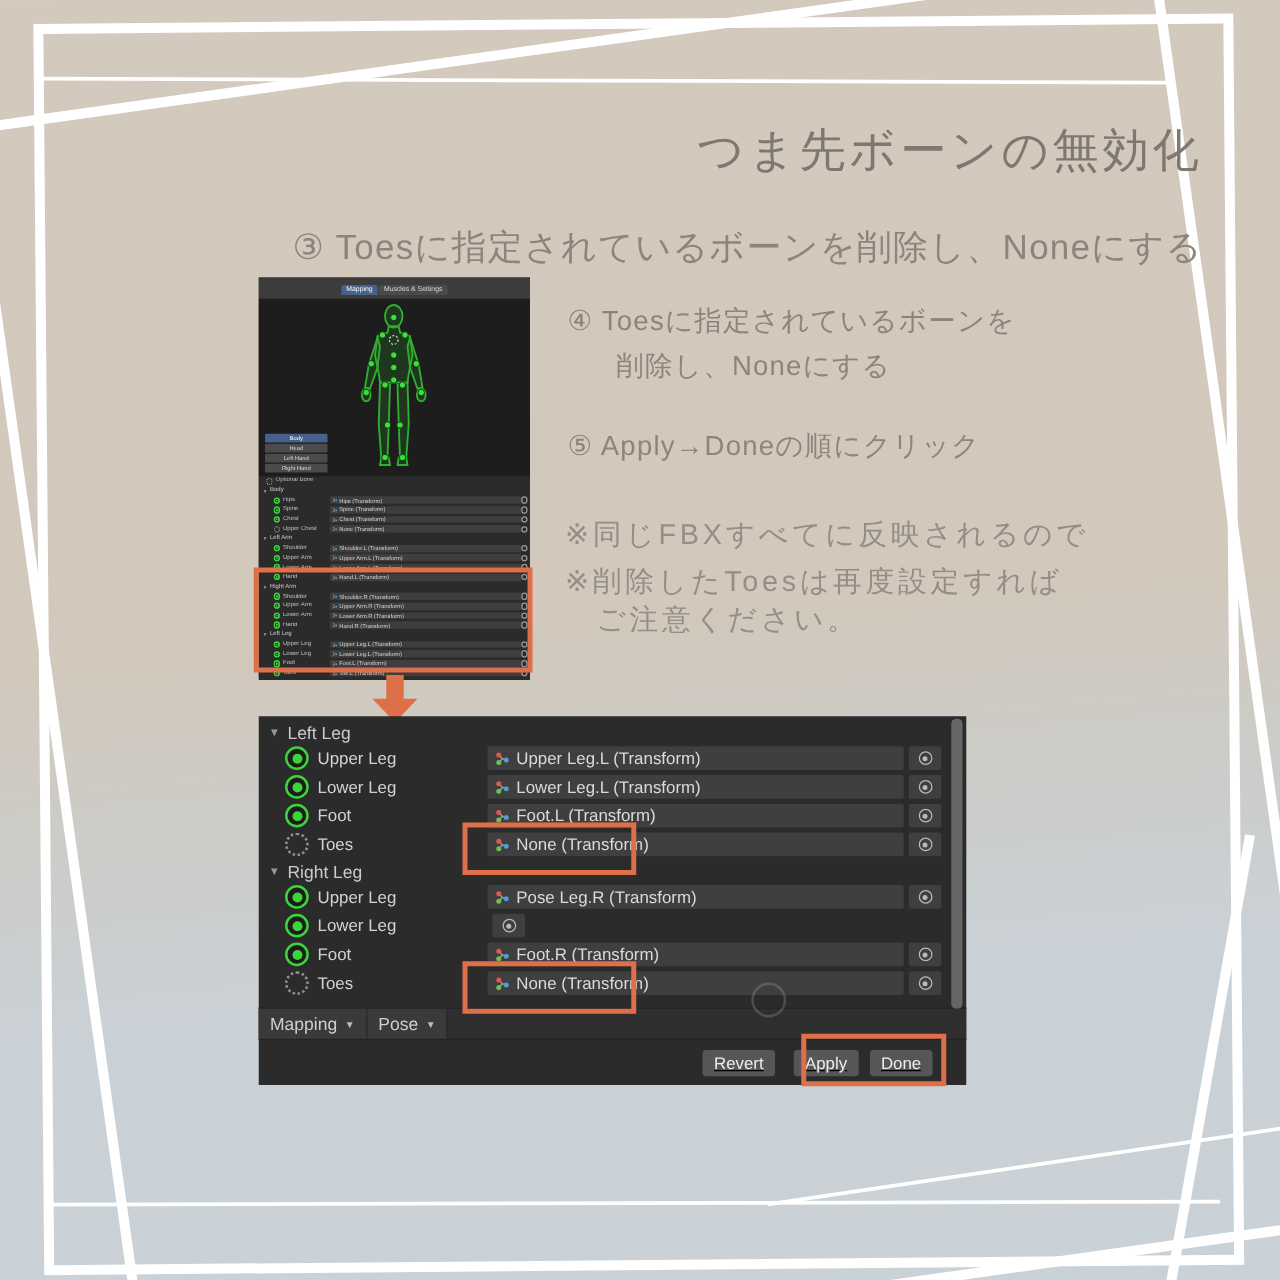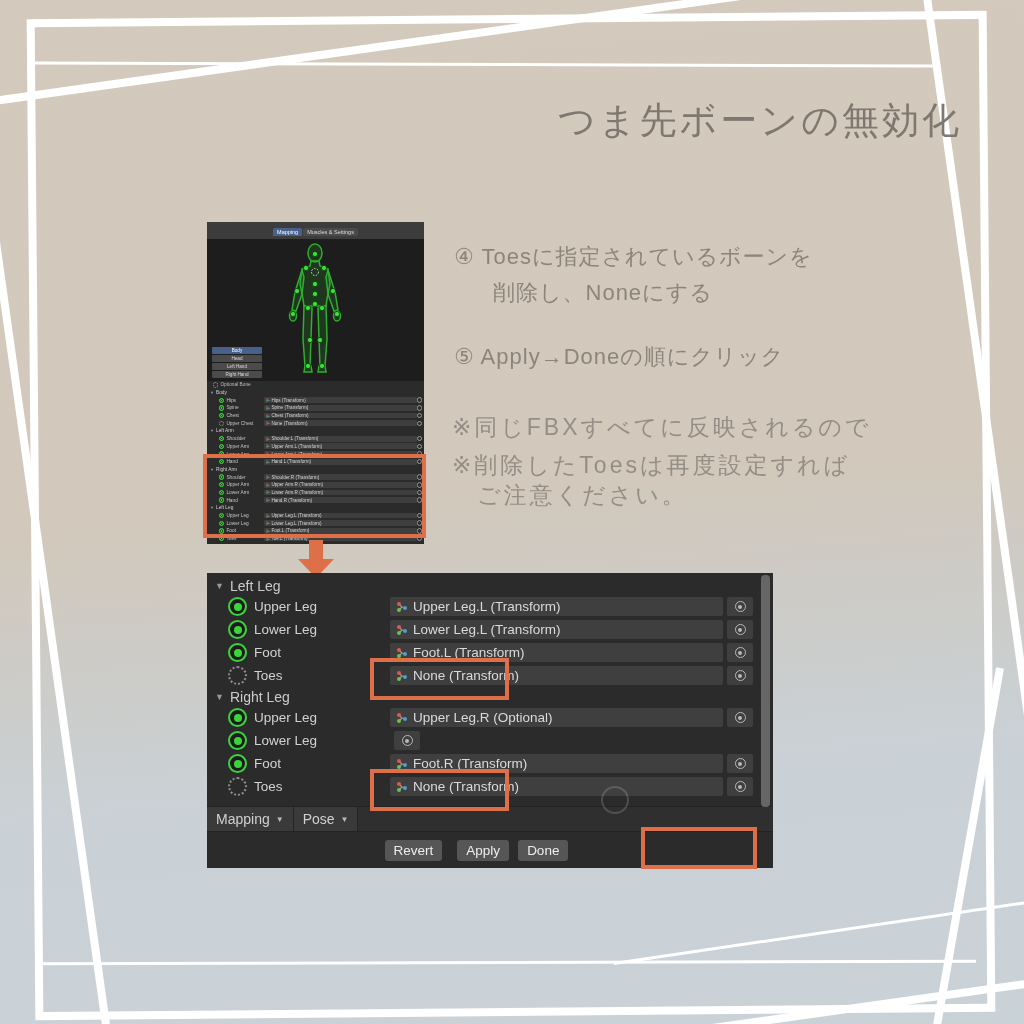--- a/index.html
+++ b/index.html
@@ -69,21 +69,21 @@
   .lp-target{width:26px;height:19px;background:#3f3f3f;border-radius:2px;margin-left:4px;flex:none;
     display:flex;align-items:center;justify-content:center;}
   .lp-target .tgt{width:9px;height:9px;border:1.5px solid #b9b9b9;border-radius:50%;position:relative;}
   .lp-target .tgt::after{content:"";position:absolute;left:2.5px;top:2.5px;width:4px;height:4px;border-radius:50%;background:#b9b9b9;}
   .lp-toolbar{position:absolute;left:0;top:233px;width:100%;height:24px;background:#2f2f2f;
     border-top:1px solid #232323;border-bottom:1px solid #232323;display:flex;}
   .lp-tbtn{display:flex;align-items:center;gap:6px;padding:0 9px;background:#3a3a3a;
     border-right:1px solid #252525;color:#d0d0d0;font-size:14px;}
   .lp-tbtn .tri{font-size:8px;color:#bbb;}
   .lp-footer{position:absolute;left:0;bottom:0;width:100%;height:36px;display:flex;
-    align-items:center;justify-content:center;padding-right:27px;box-sizing:border-box;gap:9px;}
+    align-items:center;justify-content:flex-end;padding-right:27px;box-sizing:border-box;gap:9px;text-decoration:underline;}
   .lp-btn{background:#565656;color:#ededed;font-size:13.5px;padding:3px 9px;border-radius:3px;border:none;}
   .lp-btn.revert{margin-right:6px;}
   .lp-scroll{position:absolute;right:3px;top:2px;width:9px;height:232px;background:#666;border-radius:4px;}
 
   
   .obox{position:absolute;border:4px solid #dd6f49;pointer-events:none;}
   .obox-sp{left:203px;top:454px;width:215px;height:76px;}
   .obox-toes-l{left:370px;top:658px;width:131px;height:34px;}
   .obox-toes-r{left:370px;top:769px;width:131px;height:34px;}
   .obox-apply{left:641px;top:827px;width:108px;height:34px;}
@@ -100,20 +100,21 @@
 
   <div class="frame frame-a"></div>
   <div class="frame frame-b"></div>
   <div class="line line-thin-top"></div>
   <div class="line line-thin-bottom"></div>
   <div class="line line-thin-diag"></div>
   <div class="line line-thick-d"></div>
 
   <div class="slide-center">
     <div class="title">つま先ボーンの無効化</div>
+    <div class="step3">③ Toesに指定されているボーンを削除し、Noneにする</div>
   </div>
 
   <div class="step-block">
     <div>④ Toesに指定されているボーンを</div>
     <div class="step4-l2">削除し、Noneにする</div>
     <div class="step5">⑤ Apply→Doneの順にクリック</div>
   </div>
 
   <div class="notes">
     <div>※同じFBXすべてに反映されるので</div>
@@ -495,21 +496,21 @@
         <div class="lp-row">
           <span class="state set"></span>
           <span class="lp-label">Upper Leg</span>
           <span class="lp-field">
             <svg width="12" height="12" viewBox="0 0 12 12">
               <path d="M6 6 L3 3 M6 6 L3 9 M6 6 L9 7" stroke="#9a9a9a" stroke-width="1.2" fill="none"></path>
               <circle cx="3" cy="3" r="2" fill="#e05a4e"></circle>
               <circle cx="3" cy="9" r="2" fill="#6ec04f"></circle>
               <circle cx="9" cy="7" r="2" fill="#4f9fd0"></circle>
             </svg>
-            <span>Upper Leg.R (Optional)</span>
+            <span>Pose Leg.R (Transform)</span>
           </span>
           <span class="lp-target">
             <span class="tgt"></span>
           </span>
         </div>
         <div class="lp-row">
           <span class="state set"></span>
           <span class="lp-label">Lower Leg</span>
           <span class="lp-target">
             <span class="tgt"></span>

